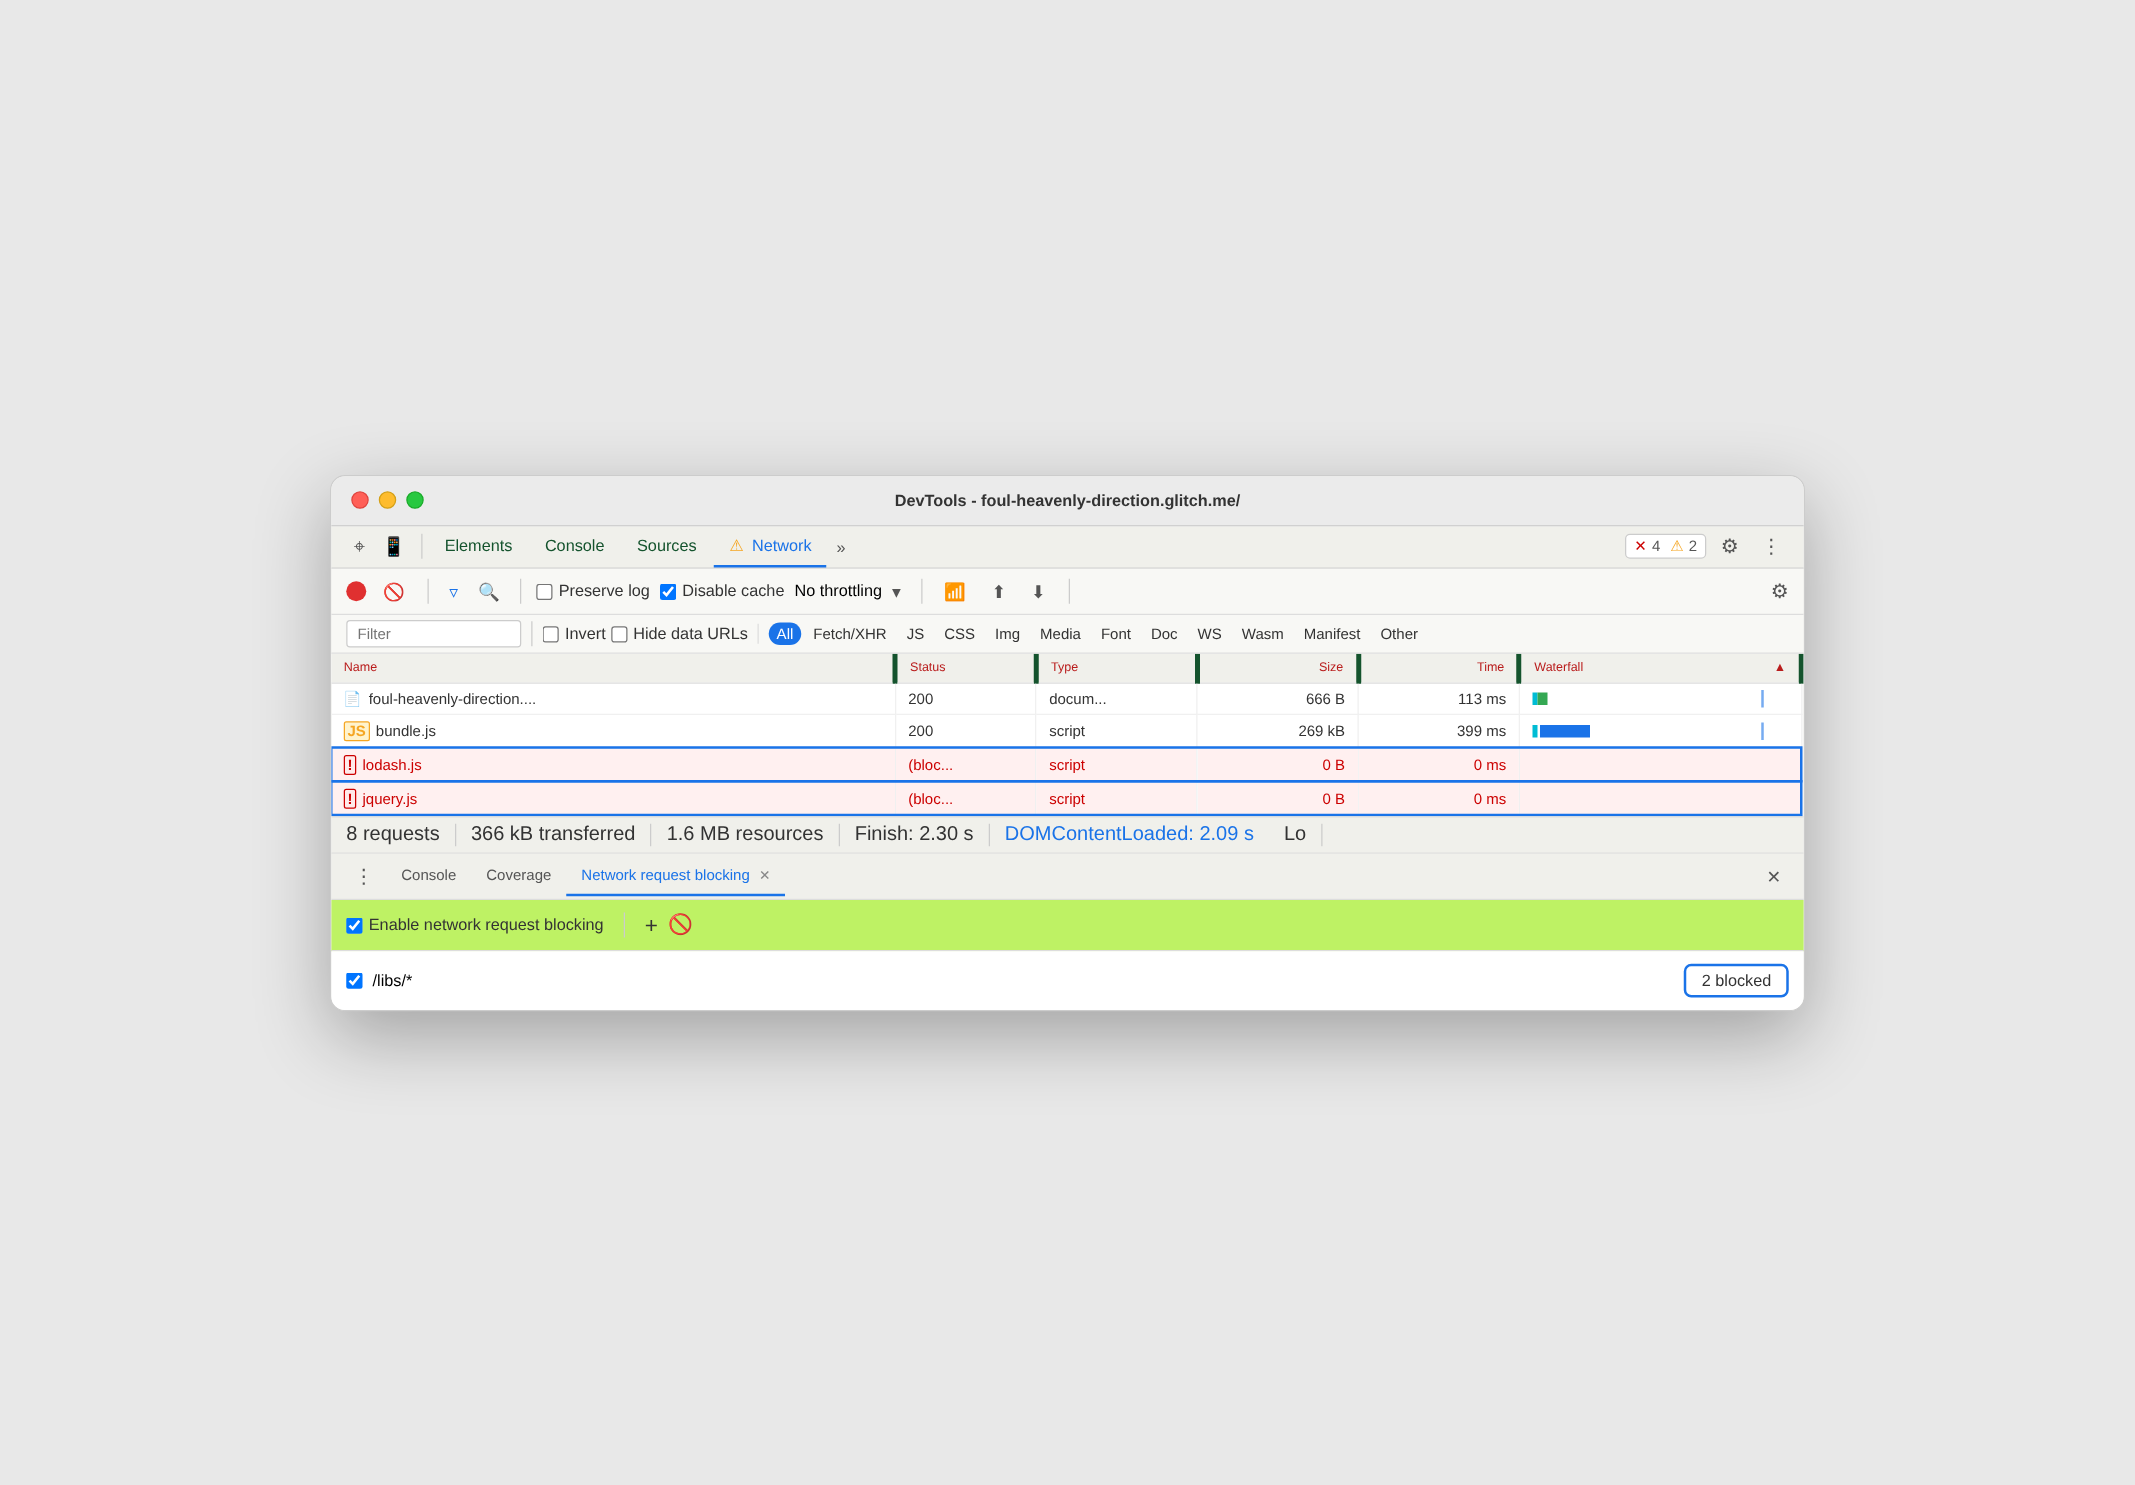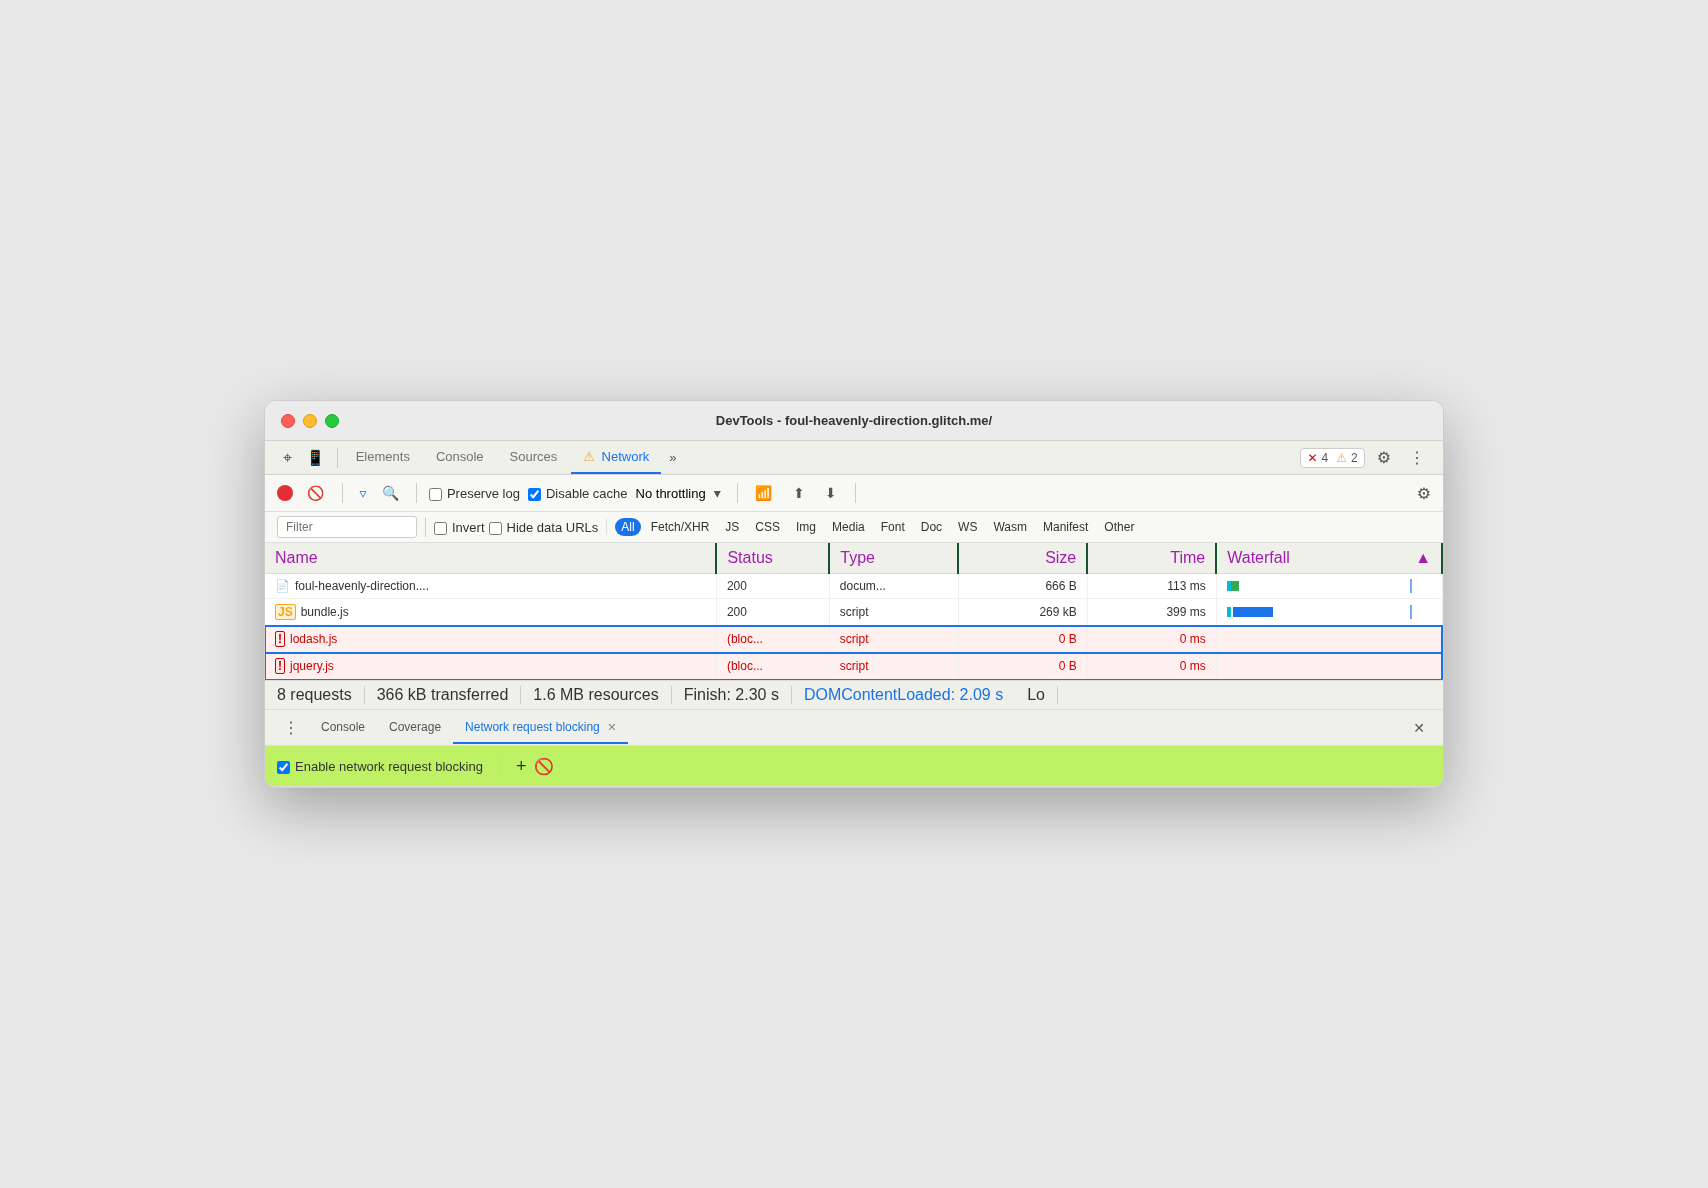--- a/index.html
+++ b/index.html
@@ -59,21 +59,21 @@
       background: #f0f0eb;
       border-bottom: 1px solid #d0d0d0;
       padding: 0 12px;
       display: flex;
       align-items: center;
       gap: 2px;
     }
     .tab {
       padding: 8px 12px;
       font-size: 13px;
-      color: #737373;
+      color: #14532d;
       cursor: pointer;
       border-bottom: 2px solid transparent;
       white-space: nowrap;
     }
     .tab.active {
       color: #1a73e8;
       border-bottom: 2px solid #1a73e8;
       font-weight: 500;
     }
     .tab-warning {
@@ -191,26 +191,26 @@
     
     .network-table {
       width: 100%;
       border-collapse: collapse;
       font-size: 12px;
       background: white;
     }
     .network-table th {
       background: #f0f0eb;
       border-bottom: 1px solid #ddd;
-      border-right: 2px solid #14532d;
+      border-right: 4px solid #14532d;
       padding: 6px 10px;
       text-align: left;
       font-weight: 500;
-      font-size: 16px;
-      color: #a21caf;
+      font-size: 10px;
+      color: #b91c1c;
       user-select: none;
     }
     .network-table th.right { text-align: right; }
     .network-table td {
       padding: 5px 10px;
       border-bottom: 1px solid #f0f0f0;
       border-right: 1px solid #f0f0f0;
       font-size: 12px;
       color: #333;
     }
@@ -569,14 +569,21 @@
   <div class="blocking-panel">
     <label class="checkbox-label">
       <input type="checkbox" checked="" style="">
       <span>Enable network request blocking</span>
     </label>
     <div style="width:1px;height:20px;background:#ccc;margin:0 8px;"></div>
     <button class="add-btn">+</button>
     <span class="block-icon">🚫</span>
   </div>
 
+  <div class="blocking-row">
+    <input type="checkbox" checked="" style="">
+    <span style="font-size:13px;">/libs/*</span>
+    <div class="blocked-badge">
+      <span>2 blocked</span>
+    </div>
+  </div>
 
 </div>
 
 </body></html>

